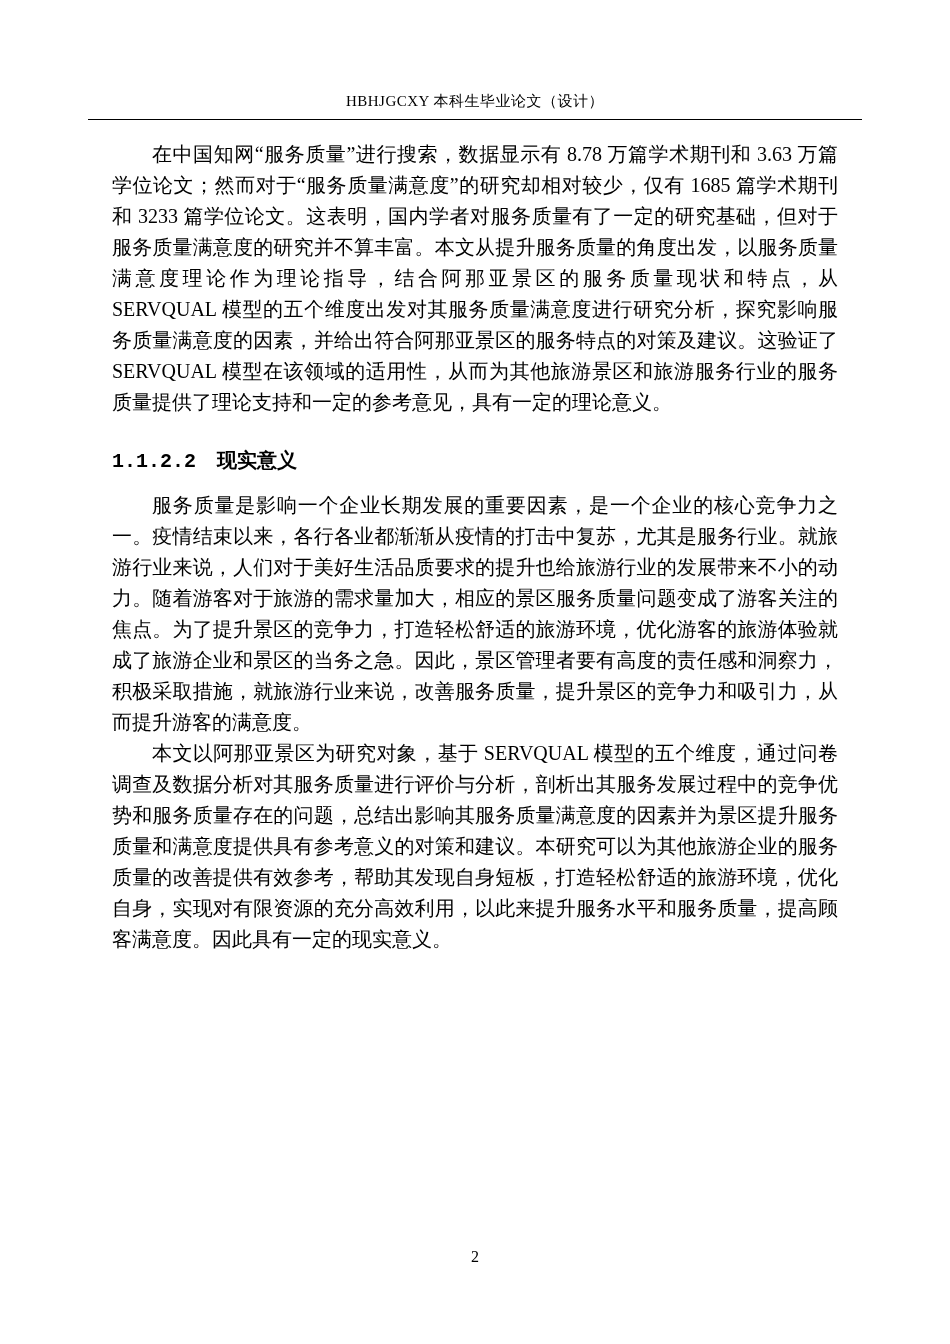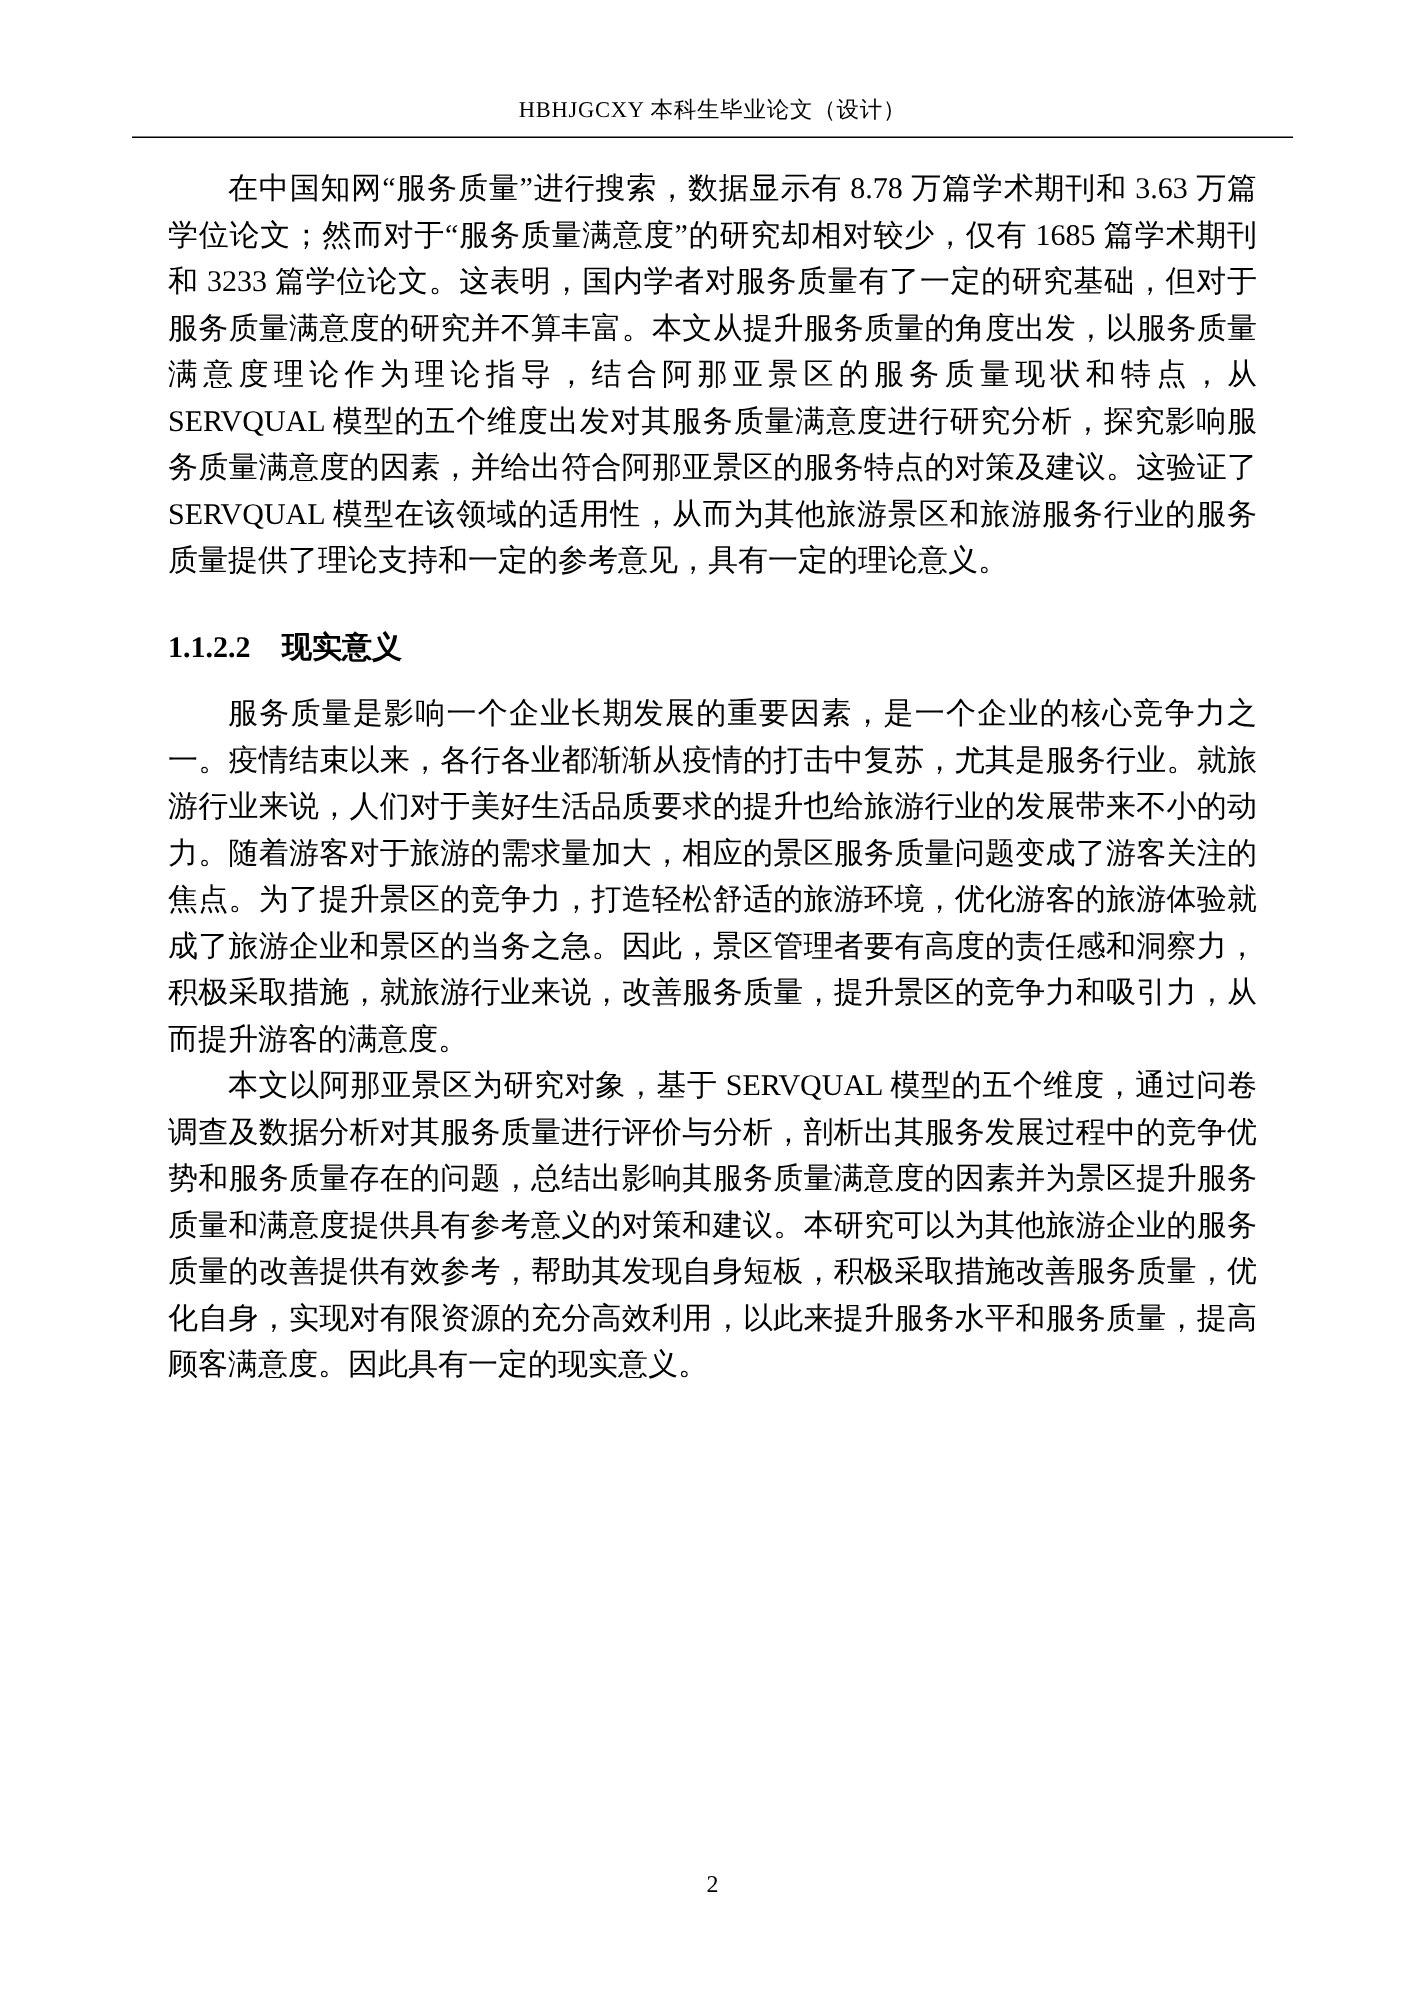--- a/index.html
+++ b/index.html
@@ -7,21 +7,21 @@
     padding: 0;
     background: #ffffff;
   }
   .page {
     position: relative;
     width: 950px;
     height: 1344px;
     margin: 0 auto;
     background: #ffffff;
     box-sizing: border-box;
-    padding: 64px 112px 0 112px;
+    padding: 92px 112px 0 112px;
     font-family: "Liberation Serif", "DejaVu Serif", serif;
     color: #000000;
     overflow: hidden;
   }
   .header {
     margin: 0 -24px;
     text-align: center;
     font-size: 15px;
     letter-spacing: 0.5px;
     padding-bottom: 8px;
@@ -38,21 +38,21 @@
     text-indent: 2em;
   }
   .section-heading {
     margin: 27px 0 13px 0;
     font-size: 20px;
     font-weight: bold;
     line-height: 31px;
     text-indent: 0;
   }
   .section-heading .num {
-    font-family: Liberation Serif, serif;
+    font-family: Liberation Mono, monospace;
     margin-right: 16px;
   }
   .section-heading .title {
     font-family: Liberation Serif, serif;
   }
   .footer {
     position: absolute;
     left: 0;
     right: 0;
     bottom: 78px;
@@ -71,20 +71,20 @@
 
   <div class="body-text">
     <p>在中国知网“服务质量”进行搜索，数据显示有 8.78 万篇学术期刊和 3.63 万篇学位论文；然而对于“服务质量满意度”的研究却相对较少，仅有 1685 篇学术期刊和 3233 篇学位论文。这表明，国内学者对服务质量有了一定的研究基础，但对于服务质量满意度的研究并不算丰富。本文从提升服务质量的角度出发，以服务质量满意度理论作为理论指导，结合阿那亚景区的服务质量现状和特点，从 SERVQUAL 模型的五个维度出发对其服务质量满意度进行研究分析，探究影响服务质量满意度的因素，并给出符合阿那亚景区的服务特点的对策及建议。这验证了 SERVQUAL 模型在该领域的适用性，从而为其他旅游景区和旅游服务行业的服务质量提供了理论支持和一定的参考意见，具有一定的理论意义。</p>
 
     <h2 class="section-heading">
       <span class="num">1.1.2.2</span>
       <span class="title">现实意义</span>
     </h2>
 
     <p>服务质量是影响一个企业长期发展的重要因素，是一个企业的核心竞争力之一。疫情结束以来，各行各业都渐渐从疫情的打击中复苏，尤其是服务行业。就旅游行业来说，人们对于美好生活品质要求的提升也给旅游行业的发展带来不小的动力。随着游客对于旅游的需求量加大，相应的景区服务质量问题变成了游客关注的焦点。为了提升景区的竞争力，打造轻松舒适的旅游环境，优化游客的旅游体验就成了旅游企业和景区的当务之急。因此，景区管理者要有高度的责任感和洞察力，积极采取措施，就旅游行业来说，改善服务质量，提升景区的竞争力和吸引力，从而提升游客的满意度。</p>
-    <p>本文以阿那亚景区为研究对象，基于 SERVQUAL 模型的五个维度，通过问卷调查及数据分析对其服务质量进行评价与分析，剖析出其服务发展过程中的竞争优势和服务质量存在的问题，总结出影响其服务质量满意度的因素并为景区提升服务质量和满意度提供具有参考意义的对策和建议。本研究可以为其他旅游企业的服务质量的改善提供有效参考，帮助其发现自身短板，积极采取措施改善服务质量，优化自身，实现对有限资源的充分高效利用，以此来提升服务水平和服务质量，提高顾客满意度。因此具有一定的现实意义。</p>
+    <p>本文以阿那亚景区为研究对象，基于 SERVQUAL 模型的五个维度，通过问卷调查及数据分析对其服务质量进行评价与分析，剖析出其服务发展过程中的竞争优势和服务质量存在的问题，总结出影响其服务质量满意度的因素并为景区提升服务质量和满意度提供具有参考意义的对策和建议。本研究可以为其他旅游企业的服务质量的改善提供有效参考，帮助其发现自身短板，打造轻松舒适的旅游环境，优化自身，实现对有限资源的充分高效利用，以此来提升服务水平和服务质量，提高顾客满意度。因此具有一定的现实意义。</p>
   </div>
 
   <div class="footer">
     <span>2</span>
   </div>
 
 </div>
 
 </body></html>

